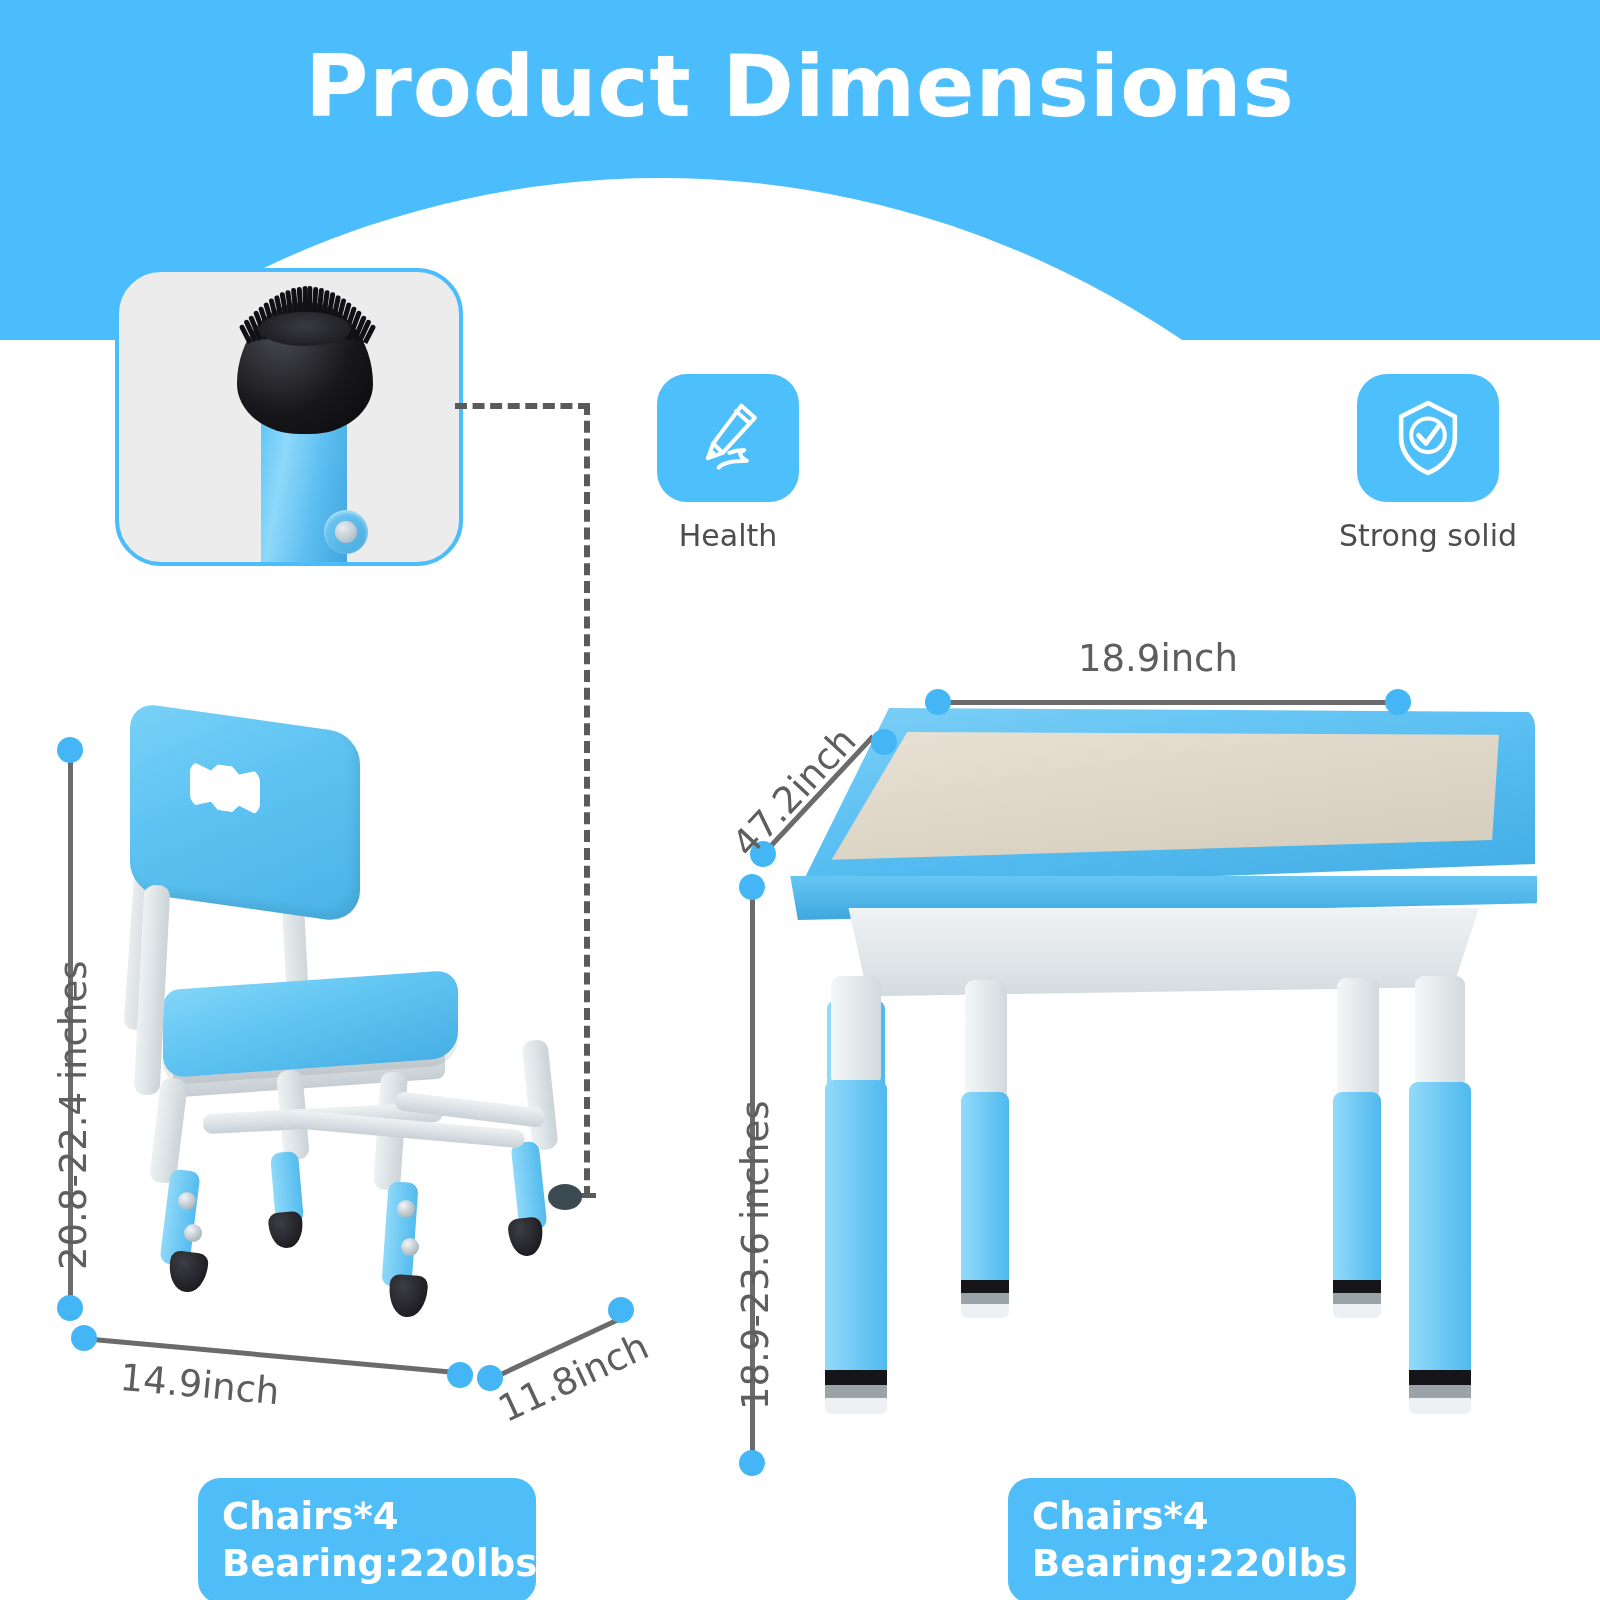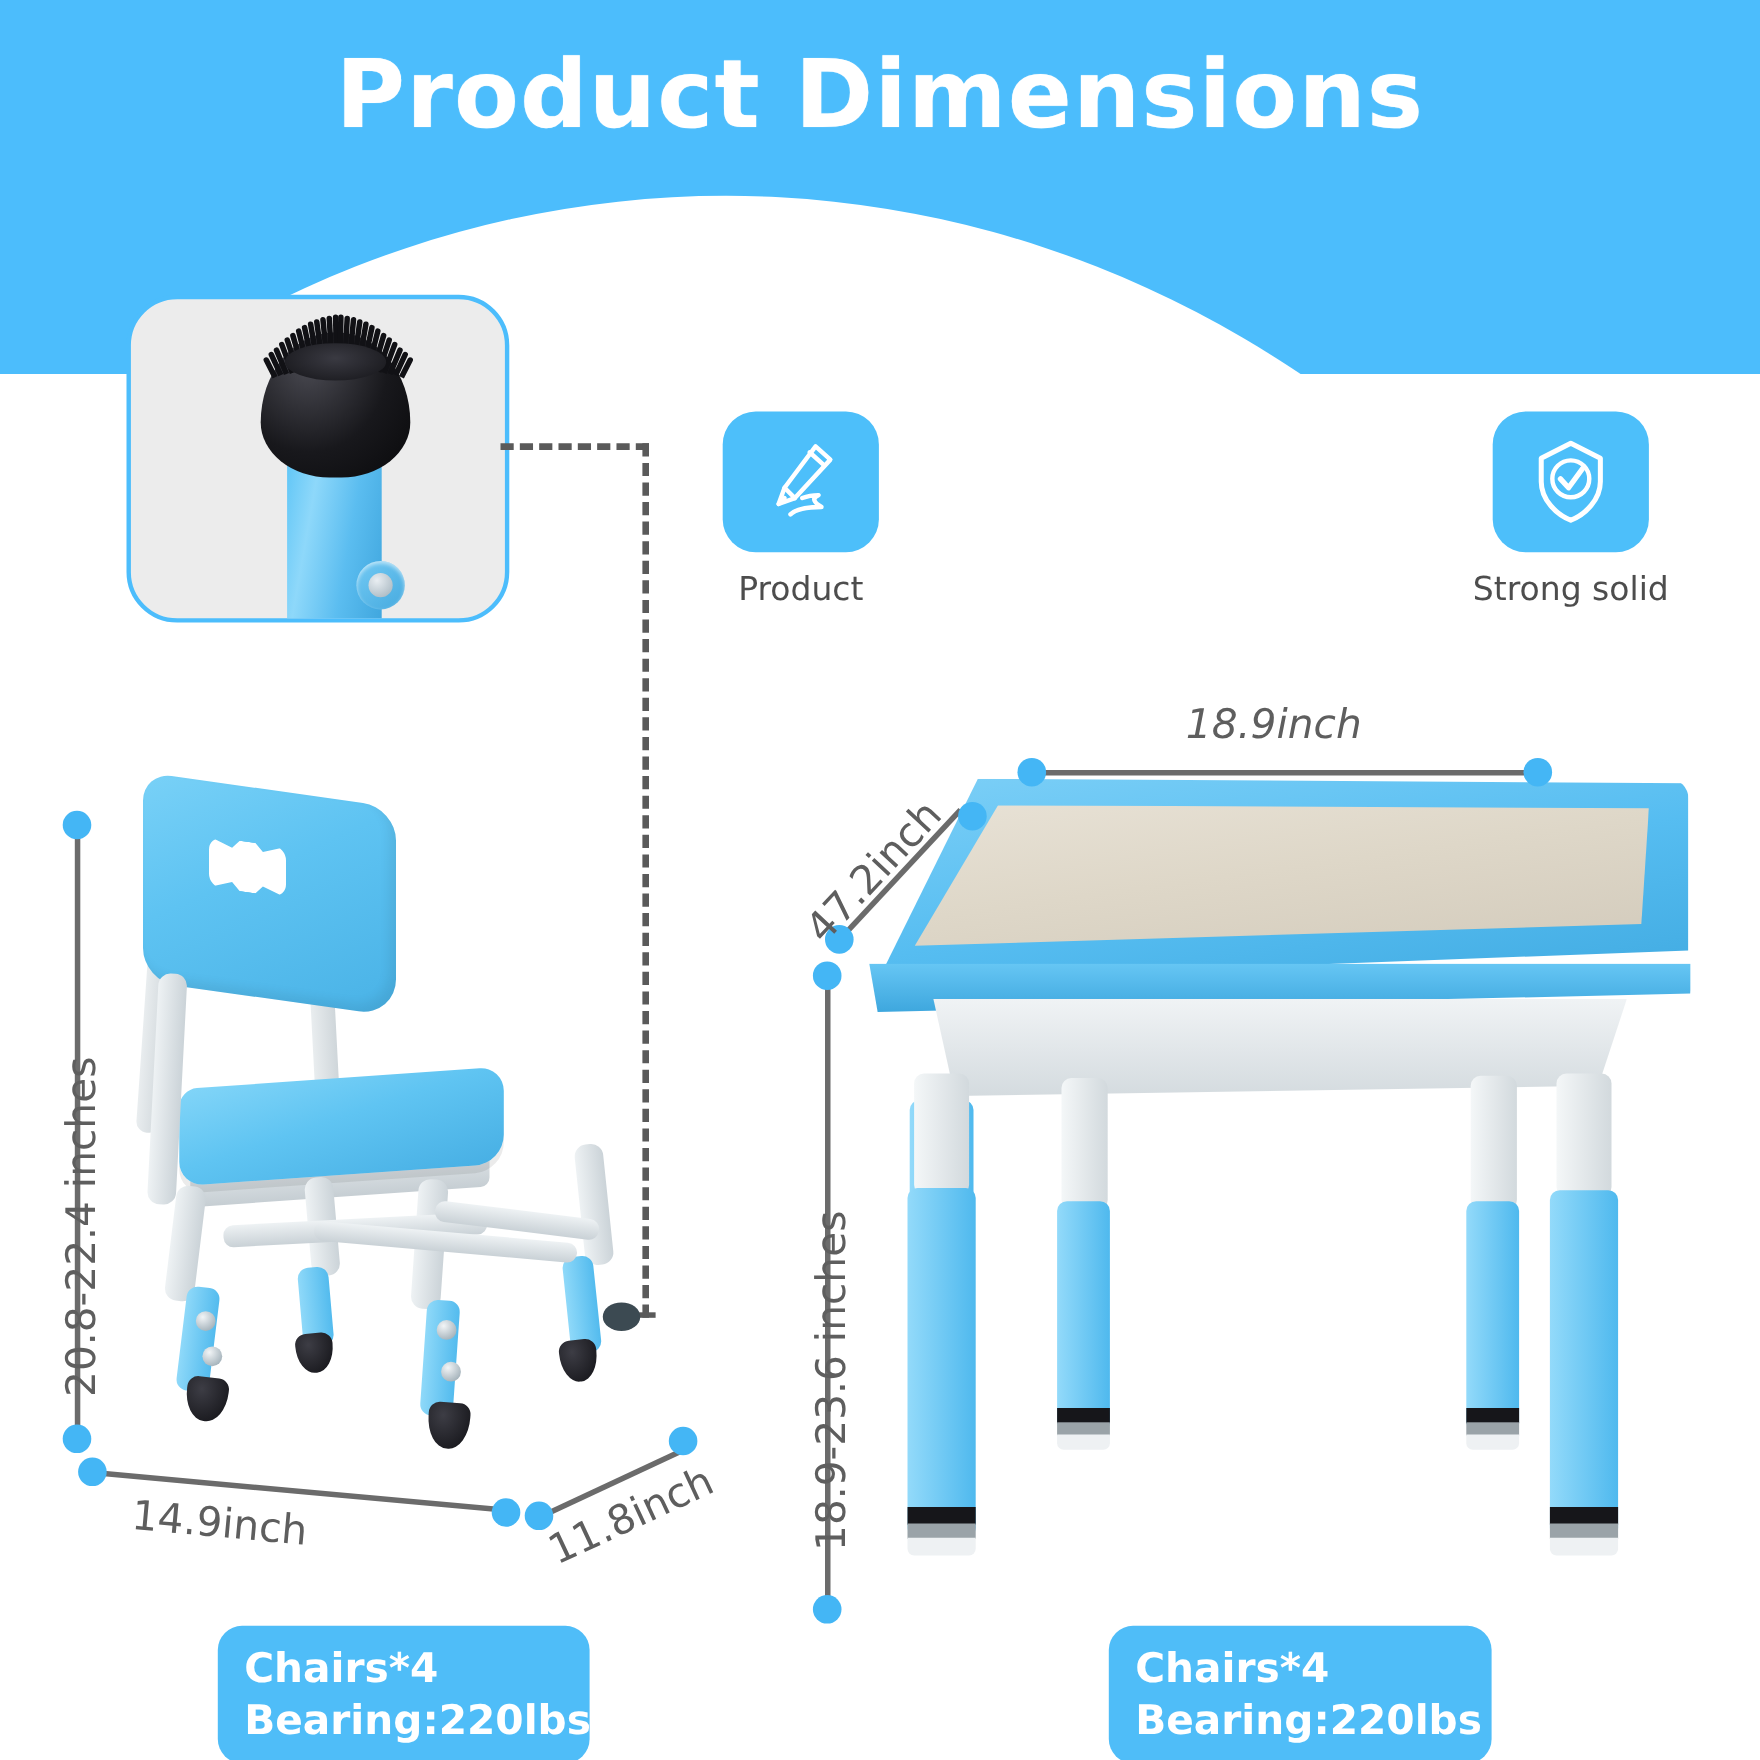--- a/index.html
+++ b/index.html
@@ -169,21 +169,21 @@
       <svg width="86" height="86" viewBox="0 0 64 64">
         <g fill="none" stroke="#fff" stroke-width="3" stroke-linejoin="round" stroke-linecap="round">
           <path d="M42 8 L52 17 L28 43 L17 47 L21 36 Z"></path>
           <path d="M38 12 L48 21"></path>
           <path d="M21 36 L28 43"></path>
           <path d="M17 47 L21 43"></path>
           <path d="M25 54 C30 49 41 49 46 49 C41 46 39 43 44 41 C38 41 33 43 33 43"></path>
         </g>
       </svg>
     </div>
-    <div class="feature-label">Product</div>
+    <div class="feature-label">Health</div>
   </div>
 
   <div class="feature">
     <div class="feature-tile">
       <svg width="86" height="86" viewBox="0 0 64 64">
         <path d="M32 6 L52 16 V32 C52 44 42 54 32 58 C22 54 12 44 12 32 V16 Z" fill="none" stroke="#fff" stroke-width="3.4" stroke-linejoin="round"></path>
         <circle cx="32" cy="30" r="12.5" fill="none" stroke="#fff" stroke-width="3"></circle>
         <path d="M25 30 L30.5 36 L40 23" fill="none" stroke="#fff" stroke-width="3.6" stroke-linecap="round" stroke-linejoin="round"></path>
       </svg>
     </div>
@@ -275,21 +275,21 @@
 <div class="dimtext" style="left:122px;top:1356px;transform:rotate(5.2deg);transform-origin:left top;">14.9inch</div>
 
 <div class="dimline" style="left:490px;top:1377px;width:152px;height:5px;transform:rotate(-25deg);transform-origin:left center;"></div>
 <div class="dot" style="left:477px;top:1365px;"></div>
 <div class="dot" style="left:608px;top:1297px;"></div>
 <div class="dimtext" style="left:492px;top:1392px;transform:rotate(-25deg);transform-origin:left top;">11.8inch</div>
 
 <div class="dimline" style="left:940px;top:700px;width:462px;height:5px;"></div>
 <div class="dot" style="left:925px;top:689px;"></div>
 <div class="dot" style="left:1385px;top:689px;"></div>
-<div class="dimtext" style="left:1078px;top:637px;font-style:italic;">18.9inch</div>
+<div class="dimtext" style="left:1078px;top:637px;">18.9inch</div>
 
 <div class="dimline" style="left:762px;top:853px;width:163px;height:5px;transform:rotate(-47deg);transform-origin:left center;"></div>
 <div class="dot" style="left:750px;top:841px;"></div>
 <div class="dot" style="left:871px;top:729px;"></div>
 <div class="dimtext" style="left:724px;top:836px;transform:rotate(-47deg);transform-origin:left top;">47.2inch</div>
 
 <div class="dimline" style="left:750px;top:885px;width:5px;height:578px;"></div>
 <div class="dot" style="left:739px;top:874px;"></div>
 <div class="dot" style="left:739px;top:1450px;"></div>
 <div class="dimtext vert-text" style="left:734px;top:1410px;transform:rotate(-90deg);">18.9-23.6 inches</div>

